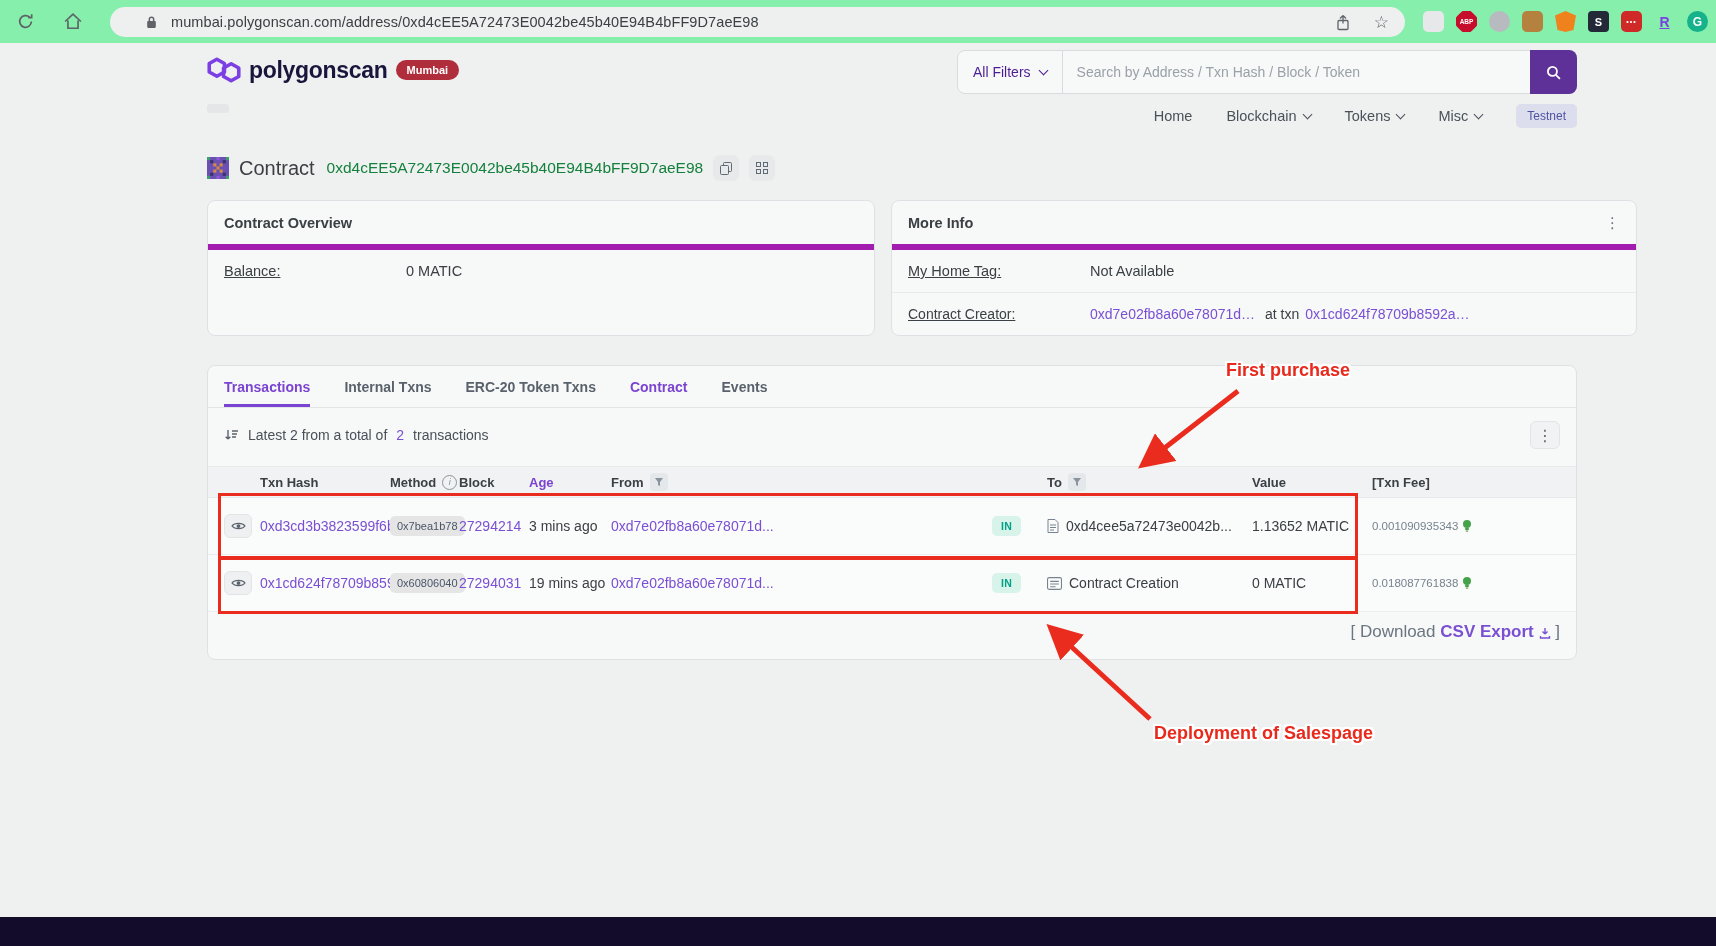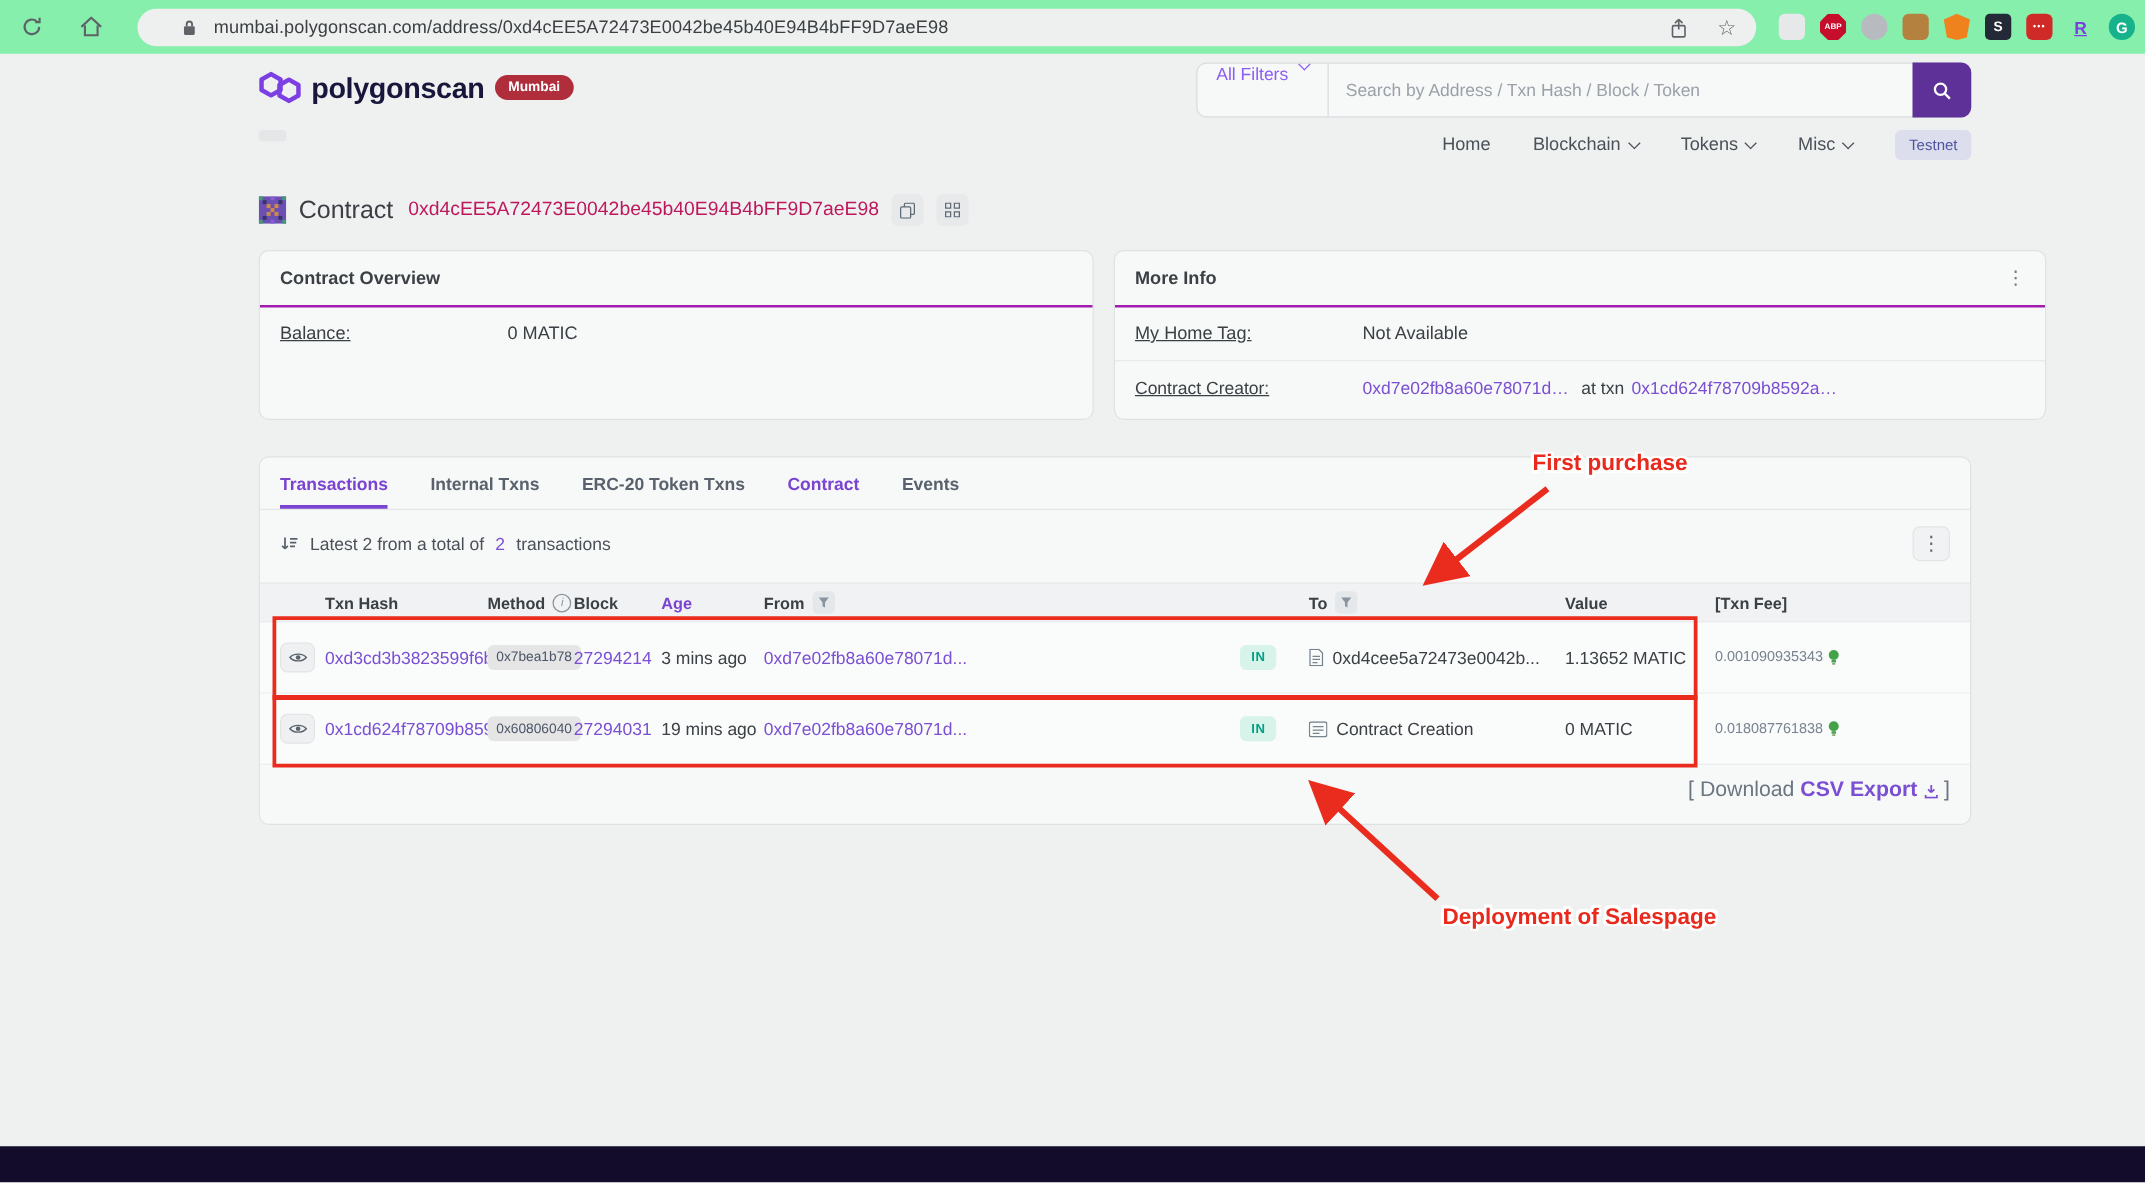--- a/index.html
+++ b/index.html
@@ -35,44 +35,44 @@
 
   
   .masthead{position:absolute;left:0;top:43px;width:100%;height:92px;}
   .brand{position:absolute;left:207px;top:12px;display:flex;align-items:center;cursor:pointer;}
   .brand-name{margin-left:8px;font-size:23px;font-weight:800;color:#18163b;letter-spacing:-.3px;}
   .net-badge{margin-left:8px;background:#b02d3c;color:#fff;font-size:11px;font-weight:700;
     padding:4px 11px;border-radius:12px;}
   .logo-sub{position:absolute;left:207px;top:61px;width:22px;height:9px;background:#e4e6e7;border-radius:3px;}
   .search-box{position:absolute;left:957px;top:7px;width:620px;height:44px;background:#f7f8f8;
     border:1px solid #d9dcde;border-radius:8px;display:flex;align-items:center;box-sizing:border-box;}
-  .filter-sel{display:flex;gap:9px;padding:0 15px;height:100%;
-    border-right:1px solid #d9dcde;font-size:14px;color:#8b5cf6;cursor:pointer;}
+  .filter-sel{display:flex;align-items:center;gap:9px;padding:0 15px;height:100%;
+    border-right:1px solid #d9dcde;font-size:14px;color:#4c1d95;cursor:pointer;}
   .chev{width:6px;height:6px;border-right:1.6px solid currentColor;border-bottom:1.6px solid currentColor;
     transform:rotate(45deg);display:inline-block;margin-top:-3px;}
   .search-input{flex:1;border:0;background:transparent;font-size:14px;color:#333;padding:0 14px;outline:none;
     font-family:inherit;}
   .search-input::placeholder{color:#9aa1a8;}
   .search-btn{width:47px;height:44px;margin-right:-1px;background:#5d3197;border:0;border-radius:0 8px 8px 0;
     display:flex;align-items:center;justify-content:center;cursor:pointer;}
   .nav-row{position:absolute;right:139px;top:61px;height:24px;display:flex;align-items:center;gap:34px;
     font-size:14.5px;color:#4a5158;}
   .nav-item{display:flex;align-items:center;gap:7px;cursor:pointer;white-space:nowrap;}
   .testnet{background:#dcdded;color:#4f54a0;padding:5px 11px;border-radius:5px;font-size:12px;cursor:pointer;}
 
   
   .title-row{position:absolute;left:207px;top:153px;height:30px;display:flex;align-items:center;gap:10px;}
   .page-title{font-size:20px;color:#3b3f43;font-weight:500;}
-  .page-addr{font-size:15.5px;color:#be185d;margin-left:2px;}
+  .page-addr{font-size:15.5px;color:#15803d;margin-left:2px;}
   .icon-chip{width:26px;height:26px;border-radius:6px;background:#e7e9ea;display:inline-flex;
     align-items:center;justify-content:center;color:#5f6a74;cursor:pointer;}
 
   
   .card{position:absolute;background:#f7f8f8;border:1px solid #dfe2e4;border-radius:8px;box-sizing:border-box;}
-  .card-head{height:43px;display:flex;align-items:center;padding:0 16px;border-bottom:2px solid #a21caf;}
+  .card-head{height:43px;display:flex;align-items:center;padding:0 16px;border-bottom:6px solid #a21caf;}
   .card-title{font-weight:700;font-size:14.5px;color:#3b4045;}
   .kebab{margin-left:auto;color:#6b7682;font-size:15px;cursor:pointer;line-height:1;}
   .ov{left:207px;top:200px;width:668px;height:136px;}
   .mi{left:891px;top:200px;width:746px;height:136px;}
   .info-row{display:flex;align-items:center;padding:13px 16px;font-size:14.5px;color:#3b4045;}
   .info-row.bordered{border-bottom:1px solid #e7e9ea;}
   .info-label{width:182px;flex:none;text-decoration:underline;}
   a.plink{color:#7a4fd3;text-decoration:none;cursor:pointer;}
   .attxn{margin:0 6px 0 10px;white-space:nowrap;}
 

